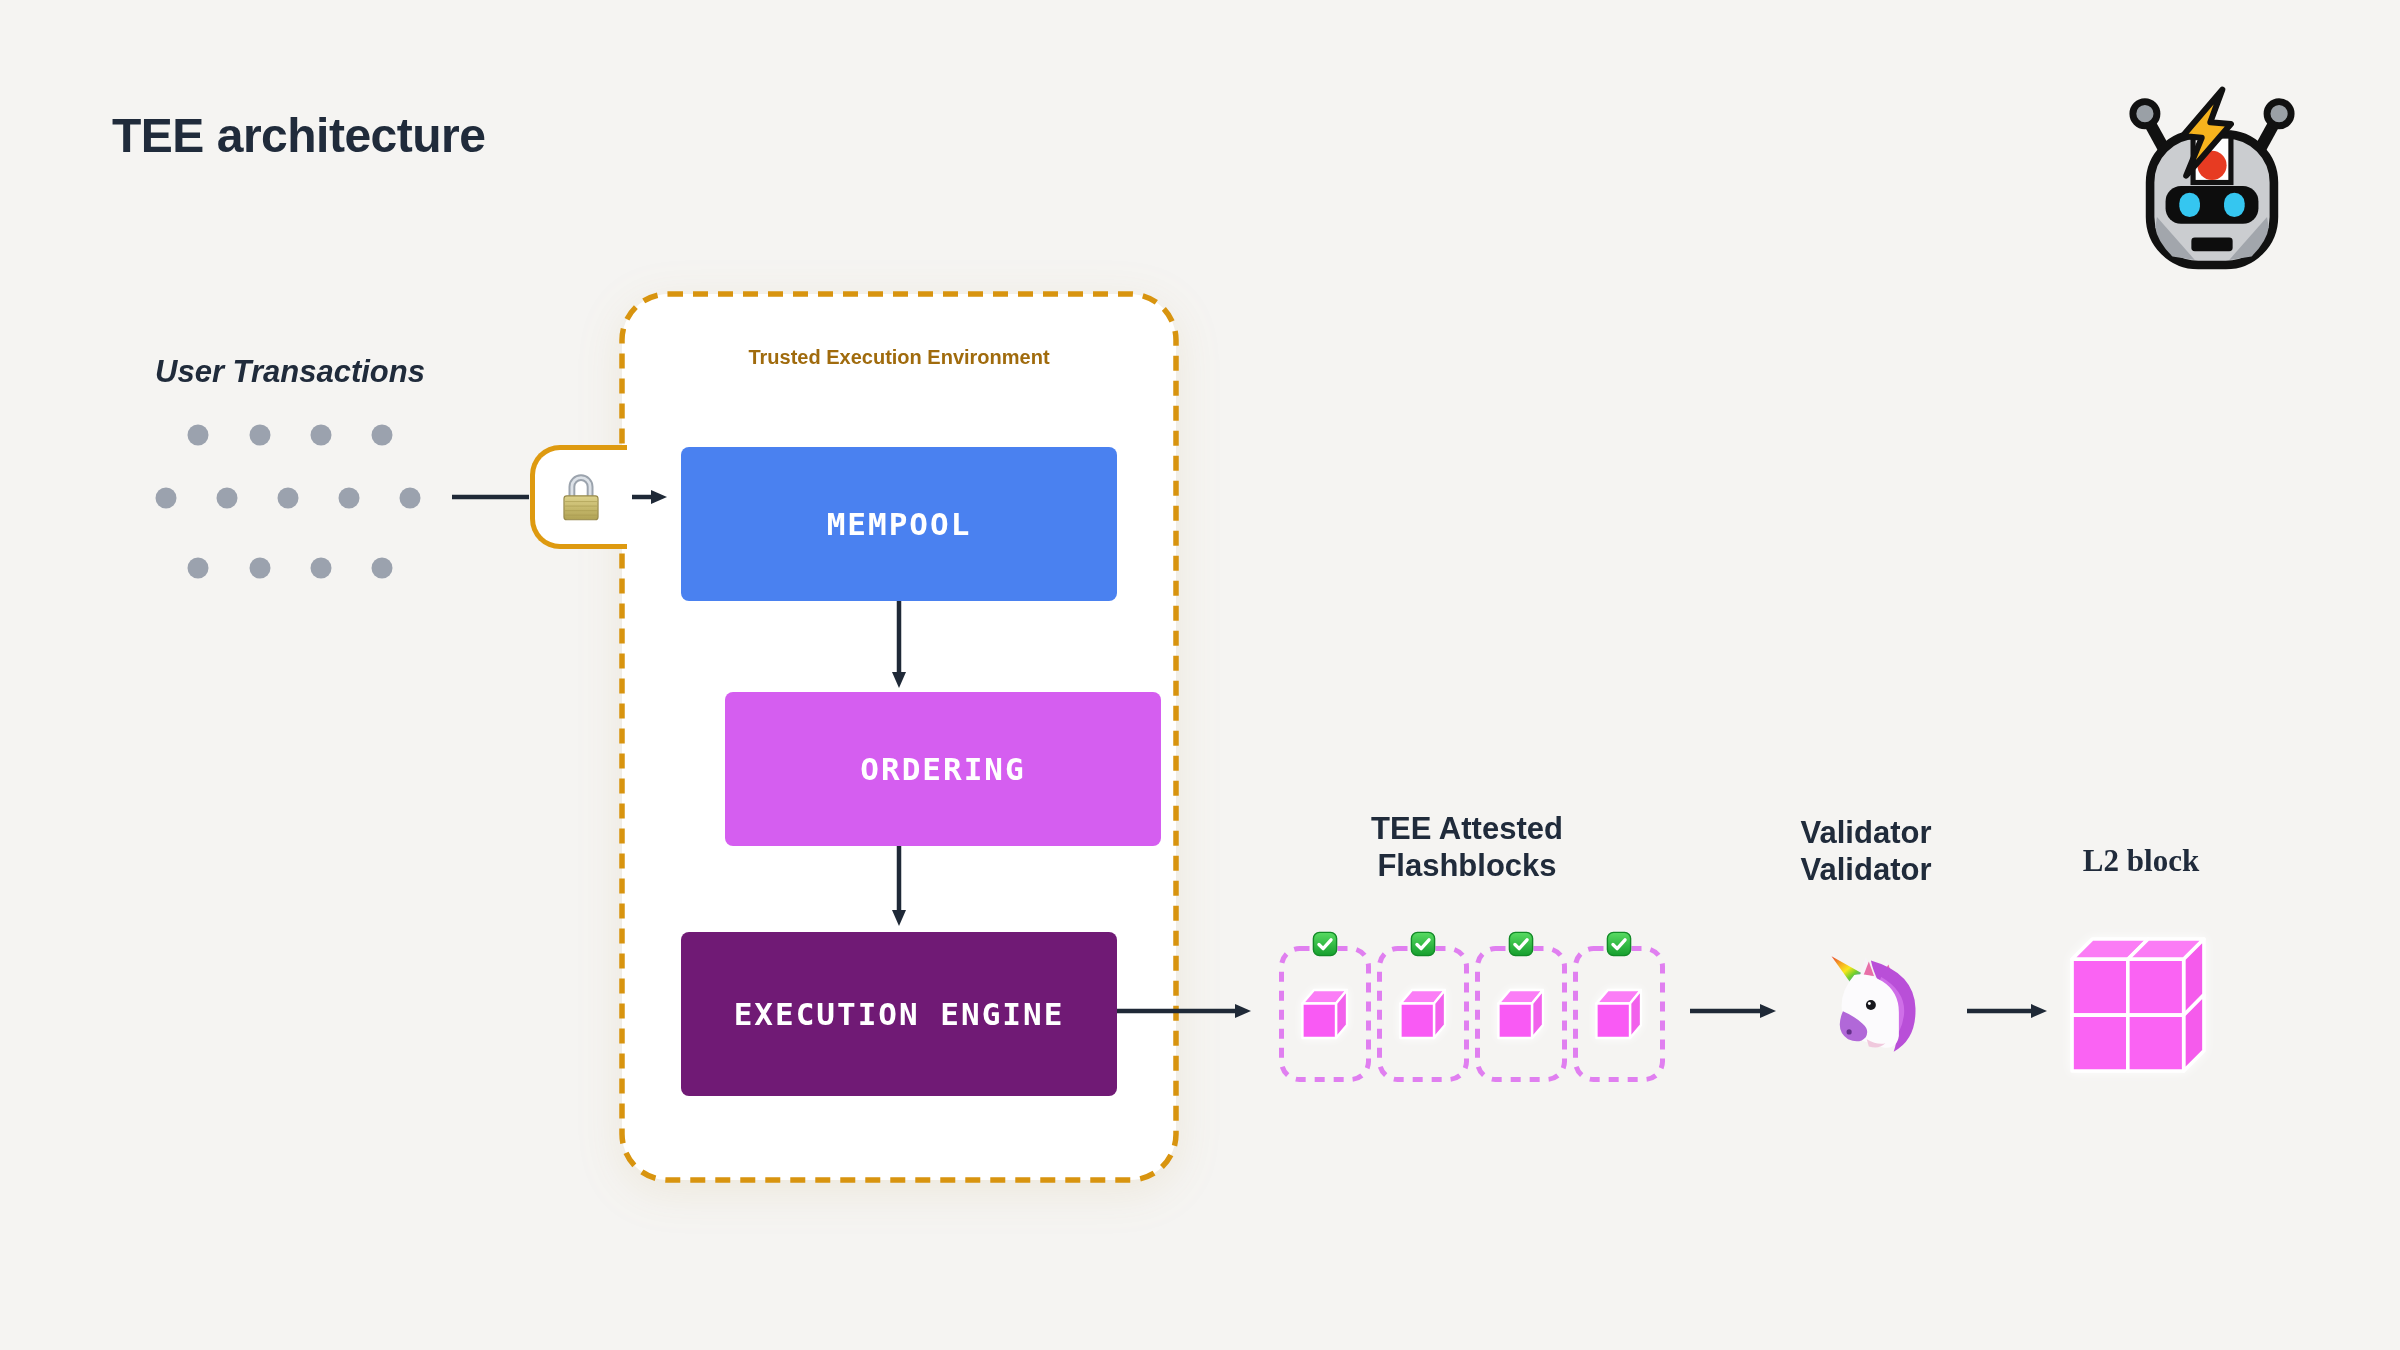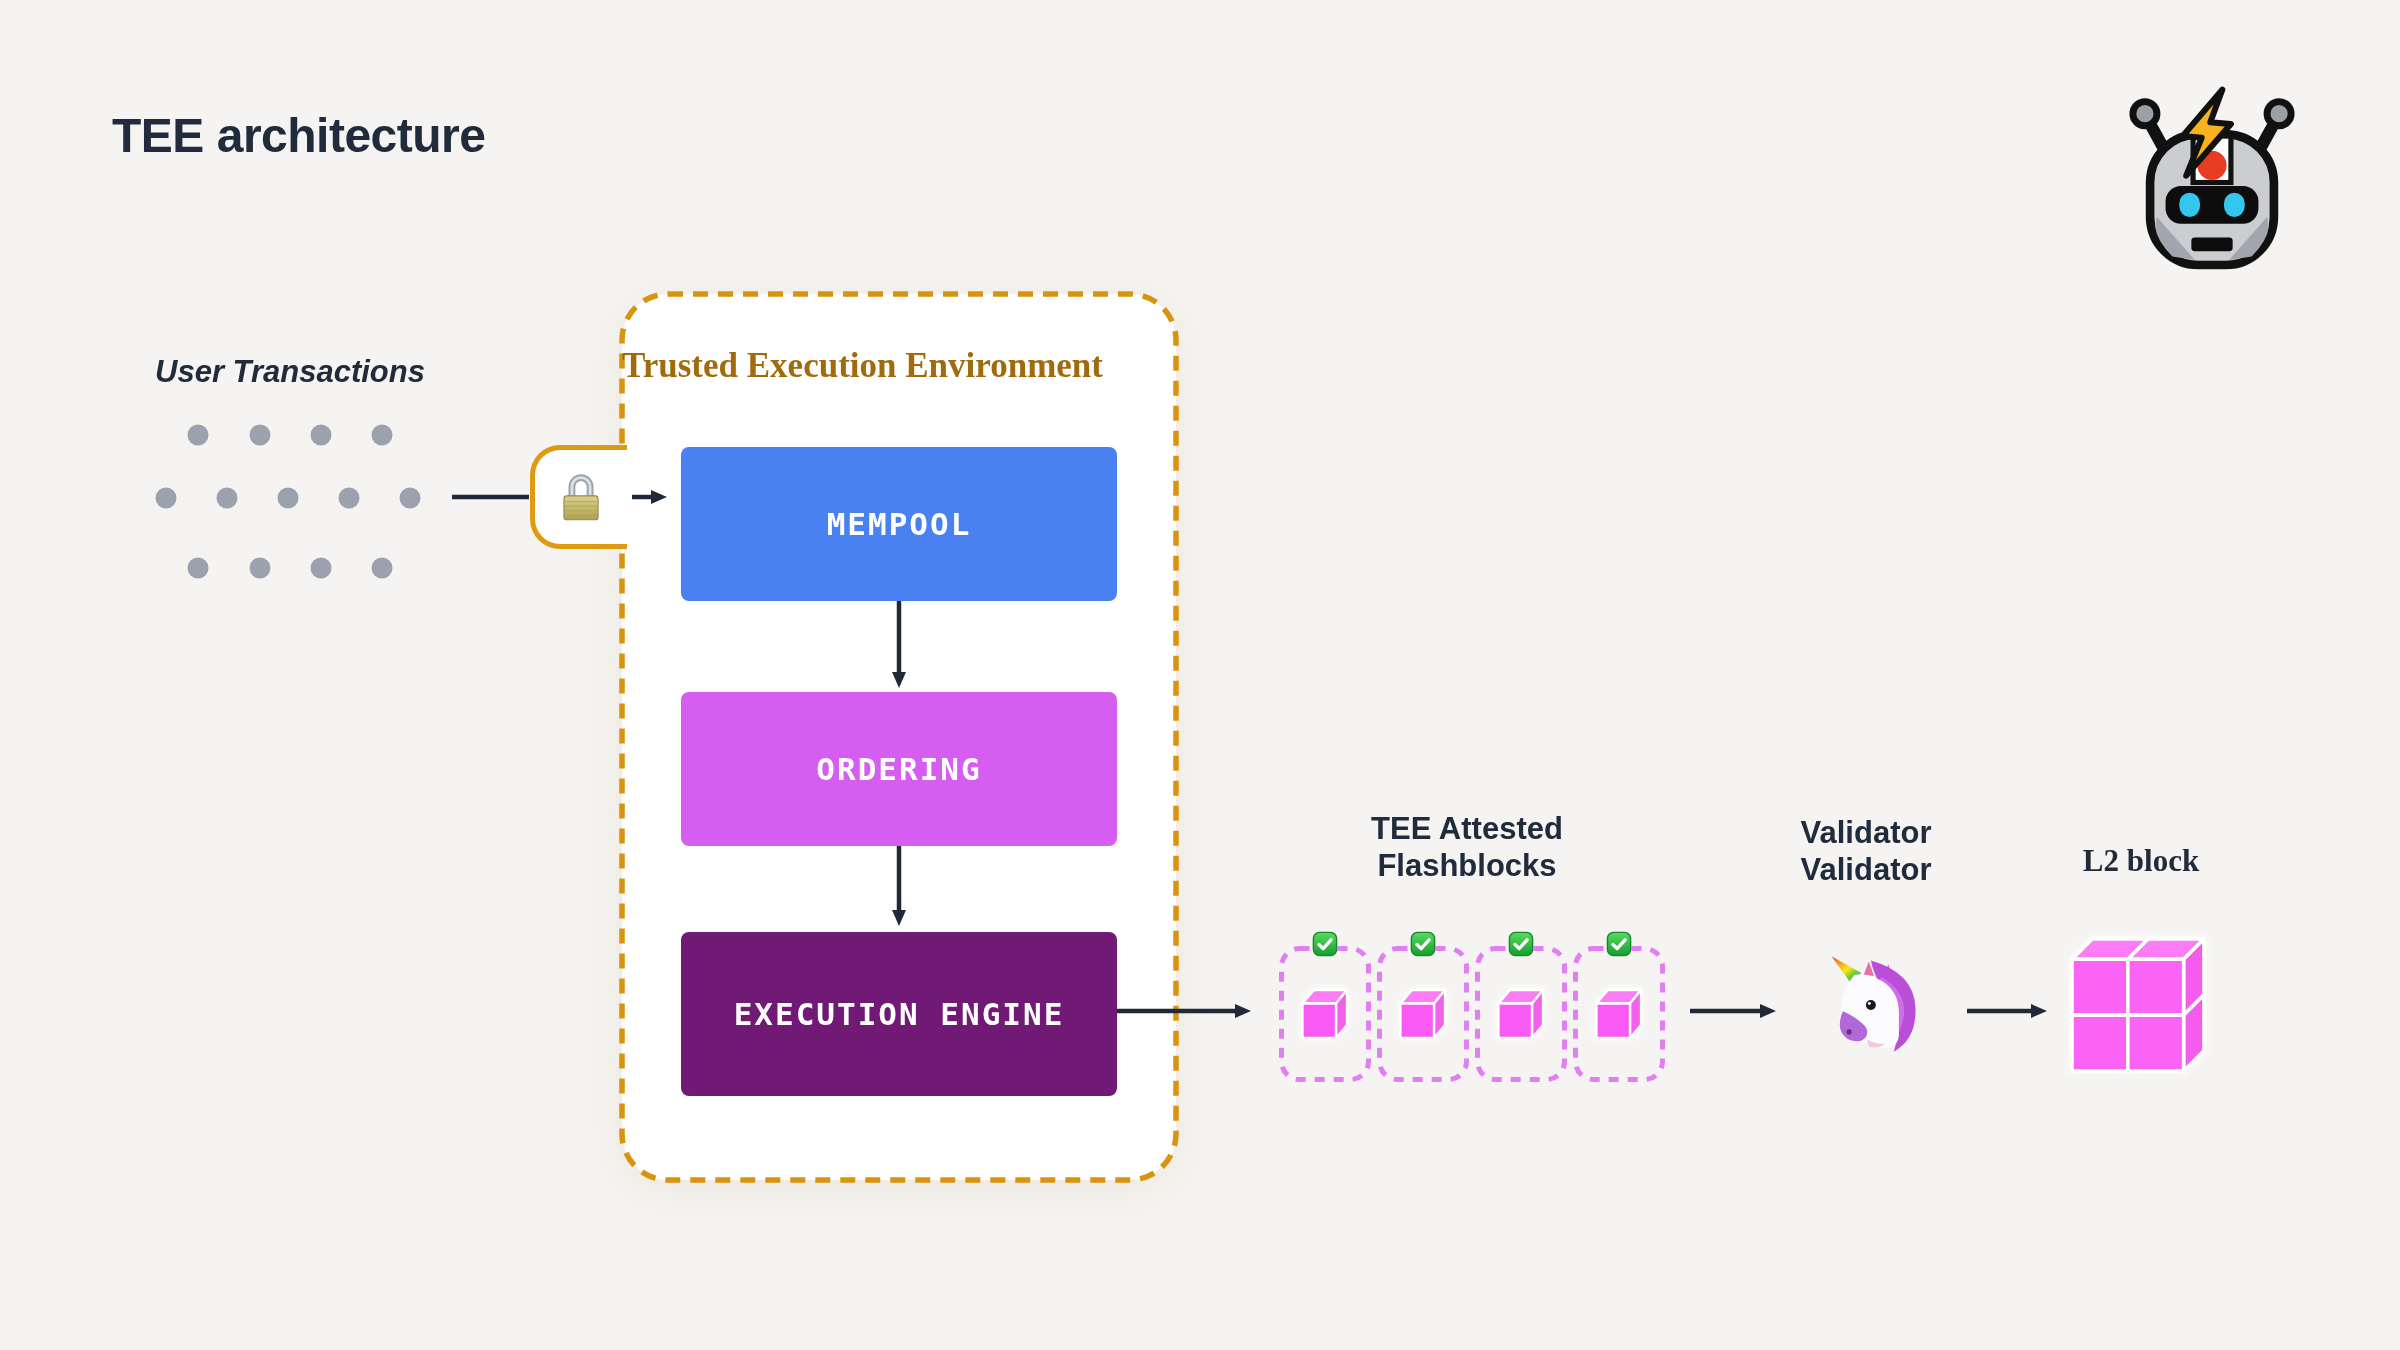--- a/index.html
+++ b/index.html
@@ -14,31 +14,31 @@
     left:112px;top:108px;
     font-size:48px;font-weight:700;letter-spacing:-0.5px;color:#202b3b;
   }
   .layer-svg{left:0;top:0;width:2400px;height:1350px;pointer-events:none;}
   .tee-outline-svg{filter:drop-shadow(0 10px 22px rgba(180,140,40,0.10));}
   .section-label{
     font-weight:700;font-size:31px;line-height:37px;text-align:center;color:#202b3b;
   }
   .user-tx-label{left:118px;top:353px;width:344px;font-style:italic;}
   .tee-label{
-    left:622px;top:346px;width:554px;text-align:left;
-    font-size:35px;font-weight:700;color:#a06b0d;z-index:5;font-family:Liberation Serif, serif;
+    left:622px;top:346px;width:554px;text-align:center;
+    font-size:20px;font-weight:700;color:#a06b0d;z-index:5;
   }
   .stage-box{
     left:681px;width:436px;height:154px;border-radius:8px;z-index:5;
     display:flex;align-items:center;justify-content:center;
     font-family:"DejaVu Sans Mono","Liberation Mono",monospace;
     font-weight:700;font-size:31px;letter-spacing:2px;color:#ffffff;
   }
   .stage-mempool{top:447px;background:#4a81f0;}
-  .stage-ordering{top:692px;background:#d55ef0;}
+  .stage-ordering{top:692px;background:#d55ef0;margin-left:44px;}
   .stage-execution{top:932px;height:164px;background:#701a75;}
   .lock-notch{
     left:530px;top:445px;width:97px;height:104px;z-index:4;
     background:#ffffff;
     border:5px solid #de9a10;border-right:none;
     border-radius:30px 0 0 30px;
     box-sizing:border-box;
     display:flex;align-items:center;justify-content:center;
   }
   .flashblocks-label{left:1317px;top:810px;width:300px;}

